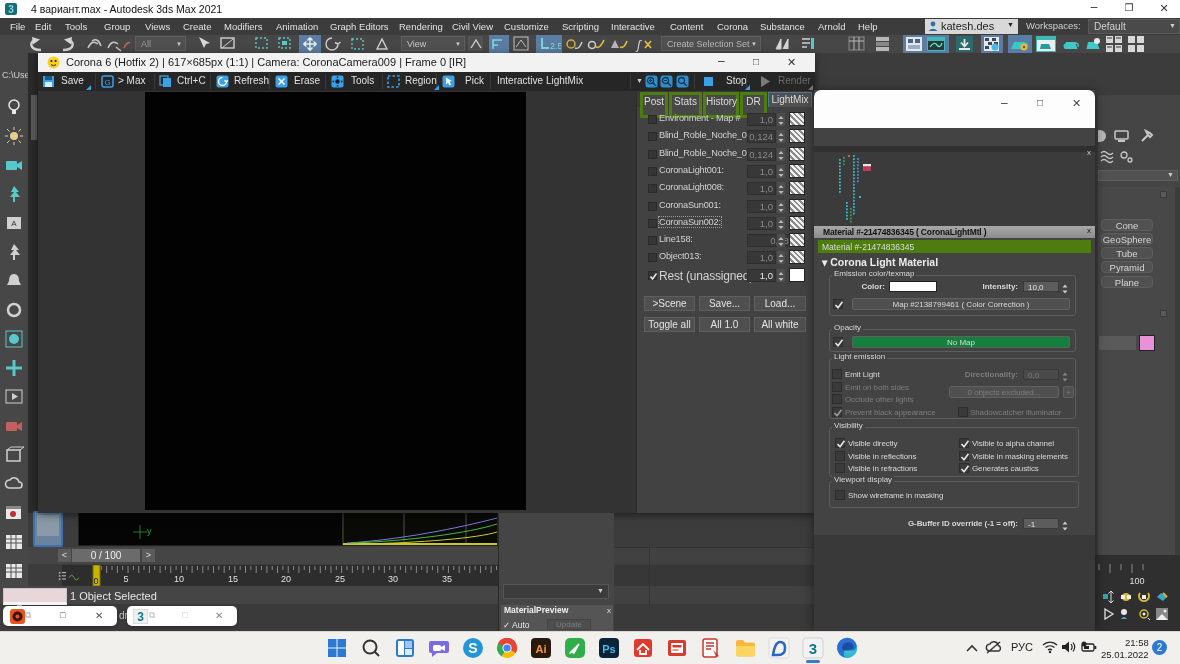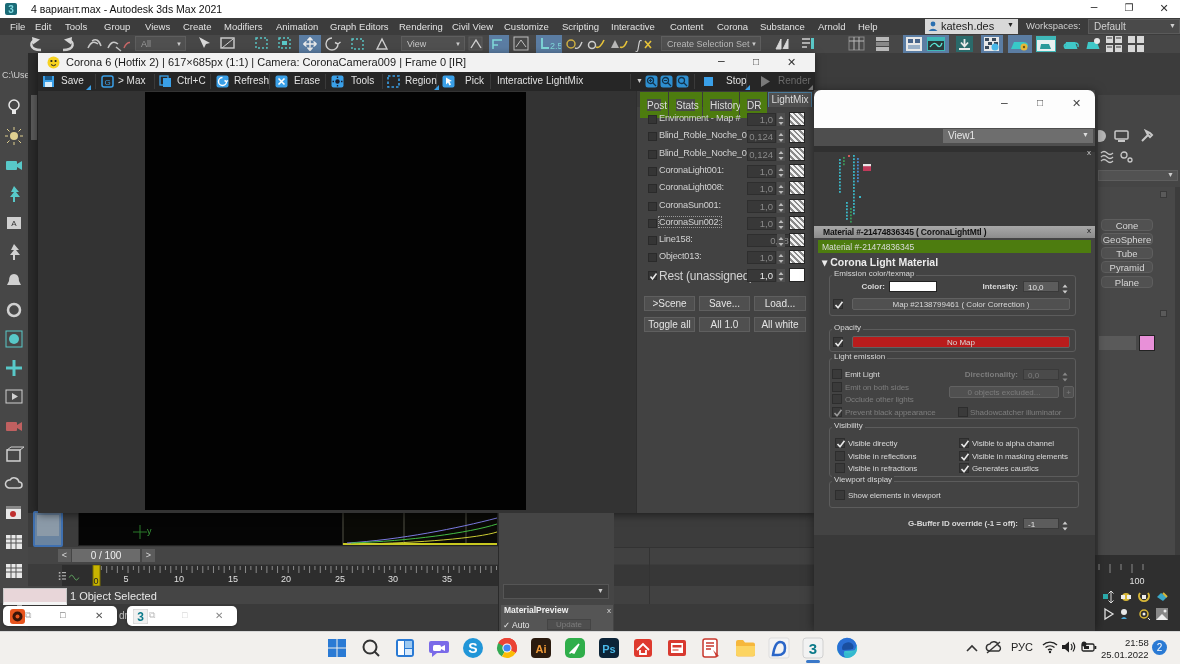--- a/index.html
+++ b/index.html
@@ -707,26 +707,20 @@
 </div>
 
 <div class="abs" style="left:814px;top:90px;width:281px;height:539px;background:#434343;box-shadow:0 2px 10px rgba(0,0,0,0.5);" id="slate">
 
   <div class="abs" style="left:0;top:0;width:281px;height:38px;background:#fdfdfd;border-radius:7px 7px 0 0;">
     <div class="abs tx" style="left:187px;top:6px;font-size:12px;color:#444;">–</div>
     <div class="abs tx" style="left:223px;top:7px;font-size:10px;color:#444;">□</div>
     <div class="abs tx" style="left:258px;top:7px;font-size:11px;color:#444;">✕</div>
   </div>
 
-  <div class="abs" style="left:0;top:38px;width:281px;height:18px;background:#4e4e4e;">
-    <div class="abs" style="left:129px;top:1px;width:150px;height:14px;background:#6e6e6e;">
-      <div class="abs tx" style="left:5px;top:1px;font-size:10px;color:#e8e8e8;">View1</div>
-      <div class="abs tx" style="right:4px;top:2px;font-size:7px;color:#ddd;">▼</div>
-    </div>
-  </div>
 
   <div class="abs" style="left:0;top:56px;width:281px;height:83px;background:#3b3b3b;border-top:6px solid #303030;">
     <div class="abs tx" style="right:4px;top:-4px;font-size:8px;color:#ccc;">x</div>
     <svg class="abs" style="left:22px;top:0px" width="60" height="77" id="nodes">
         <rect x="3" y="7" width="1.8" height="1.8" fill="#3ab8c8"></rect>
         <rect x="3" y="10.2" width="1.8" height="1.8" fill="#3ab8c8"></rect>
         <rect x="3" y="13.399999999999999" width="1.8" height="1.8" fill="#3ab8c8"></rect>
         <rect x="3" y="16.599999999999998" width="1.8" height="1.8" fill="#3ab8c8"></rect>
         <rect x="3" y="19.799999999999997" width="1.8" height="1.8" fill="#3ab8c8"></rect>
         <rect x="3" y="22.999999999999996" width="1.8" height="1.8" fill="#3ab8c8"></rect>
@@ -809,21 +803,21 @@
         </svg>
       </div>
       <div class="abs" style="left:38px;top:208px;width:218px;height:12px;background:#505050;border:1px solid #616161;border-radius:2px;color:#d8d8d8;font-size:8px;text-align:center;line-height:11px;">Map #2138799461  ( Color Correction )</div>
       <div class="abs" style="left:15px;top:239px;width:247px;height:23px;border:1px solid #5c5c5c;border-radius:3px;"></div>
       <div class="abs tx" style="left:18px;top:233px;background:#434343;padding:0 2px;font-size:8px;color:#d8d8d8;">Opacity</div>
       <div class="abs" style="left:19px;top:247px;width:10px;height:10px;background:#3a3a3a;border:1px solid #2d2d2d;">
         <svg style="display:block" width="10" height="10" viewBox="0 0 10 10">
           <path d="M1.5 5 l2.5 2.8 l4.5 -6" stroke="#e8e8e8" stroke-width="1.6" fill="none"></path>
         </svg>
       </div>
-      <div class="abs" style="left:38px;top:246px;width:218px;height:12px;background:#b91c1c;border:1px solid #616161;border-radius:2px;color:#d8d8d8;font-size:8px;text-align:center;line-height:11px;">No Map</div>
+      <div class="abs" style="left:38px;top:246px;width:218px;height:12px;background:#15803d;border:1px solid #616161;border-radius:2px;color:#d8d8d8;font-size:8px;text-align:center;line-height:11px;">No Map</div>
       <div class="abs" style="left:15px;top:268px;width:247px;height:61px;border:1px solid #5c5c5c;border-radius:3px;"></div>
       <div class="abs tx" style="left:18px;top:262px;background:#434343;padding:0 2px;font-size:8px;color:#d8d8d8;">Light emission</div>
       <div class="abs" style="left:18px;top:279px;width:10px;height:10px;background:#3a3a3a;border:1px solid #2d2d2d;"></div>
       <div class="abs tx" style="left:31px;top:280px;font-size:8px;letter-spacing:-0.1px;color:#d8d8d8;">Emit Light</div>
       <div class="abs tx" style="left:150px;top:280px;width:54px;text-align:right;font-size:8px;font-weight:bold;color:#7d7d7d;">Directionality:</div>
       <div class="abs" style="left:209px;top:279px;width:36px;height:11px;background:#4a4a4a;border:1px solid #3a3a3a;color:#7d7d7d;font-size:8px;padding-left:4px;line-height:11px;">0,0</div>
       <div class="abs" style="left:247px;top:279px;width:8px;height:12px;"><svg width="8" height="12">
           <path d="M4 1.5 l2.5 3 h-5 z M4 10.5 l2.5 -3 h-5 z" fill="#888"></path>
         </svg></div>
       <div class="abs" style="left:18px;top:292px;width:10px;height:10px;background:#3a3a3a;border:1px solid #2d2d2d;"></div>
@@ -866,21 +860,21 @@
       <div class="abs tx" style="left:34px;top:374px;font-size:8px;letter-spacing:-0.1px;color:#d8d8d8;">Visible in refractions</div>
       <div class="abs" style="left:145px;top:373px;width:10px;height:10px;background:#3a3a3a;border:1px solid #2d2d2d;">
         <svg style="display:block" width="10" height="10" viewBox="0 0 10 10">
           <path d="M1.5 5 l2.5 2.8 l4.5 -6" stroke="#e8e8e8" stroke-width="1.6" fill="none"></path>
         </svg>
       </div>
       <div class="abs tx" style="left:158px;top:374px;font-size:8px;letter-spacing:-0.1px;color:#d8d8d8;">Generates caustics</div>
       <div class="abs" style="left:15px;top:391px;width:250px;height:27px;border:1px solid #5c5c5c;border-radius:3px;"></div>
       <div class="abs tx" style="left:18px;top:385px;background:#434343;padding:0 2px;font-size:8px;color:#d8d8d8;">Viewport display</div>
       <div class="abs" style="left:21px;top:400px;width:10px;height:10px;background:#3a3a3a;border:1px solid #2d2d2d;"></div>
-      <div class="abs tx" style="left:34px;top:401px;font-size:8px;letter-spacing:-0.1px;color:#d8d8d8;">Show elements in viewport</div>
+      <div class="abs tx" style="left:34px;top:401px;font-size:8px;letter-spacing:-0.1px;color:#d8d8d8;">Show wireframe in masking</div>
       <div class="abs tx" style="left:94px;top:429px;font-size:8px;letter-spacing:-0.1px;font-weight:bold;color:#d8d8d8;">G-Buffer ID override (-1 = off):</div>
       <div class="abs" style="left:209px;top:428px;width:36px;height:11px;background:#5c5c5c;border:1px solid #3a3a3a;color:#e4e4e4;font-size:8px;padding-left:4px;line-height:11px;">-1</div>
       <div class="abs" style="left:247px;top:428px;width:8px;height:12px;"><svg width="8" height="12">
           <path d="M4 1.5 l2.5 3 h-5 z M4 10.5 l2.5 -3 h-5 z" fill="#ccc"></path>
         </svg></div>
     </div>
 
   <div class="abs" style="left:0;top:445px;width:281px;height:96px;background:#393939;"></div>
 </div>
 
@@ -1048,15 +1042,15 @@
       <path d="M11 11 l2 2" stroke="#eee"></path>
     </svg>
     <svg class="abs" style="left:1155px;top:607px" width="14" height="14" viewBox="0 0 14 14">
       <rect x="1" y="1" width="12" height="12" fill="#888"></rect>
       <path d="M1 13 l6 -6 l6 6 z" fill="#eee"></path>
       <circle cx="10" cy="4" r="1.5" fill="#eee"></circle>
     </svg>
   </div>
 <style>
 .btn3 { width:52px;height:12px;background:#515151;border:1px solid #5e5e5e;border-radius:4px;color:#d8d8d8;font-size:9.5px;text-align:center;line-height:11px; }
-.tab { height:26px;background:#484848;border:7px solid #4d7c0f;color:#dcdcdc;font-size:10px;text-align:center;line-height:13px; }
+.tab { height:26px;background:#484848;border:3px solid #4d7c0f;color:#dcdcdc;font-size:10px;text-align:center;line-height:13px; }
 .tabsel { background:#505050;border:1px solid #4a7a9a;border-bottom:none;height:15px; }
 </style>
 
 </body></html>

